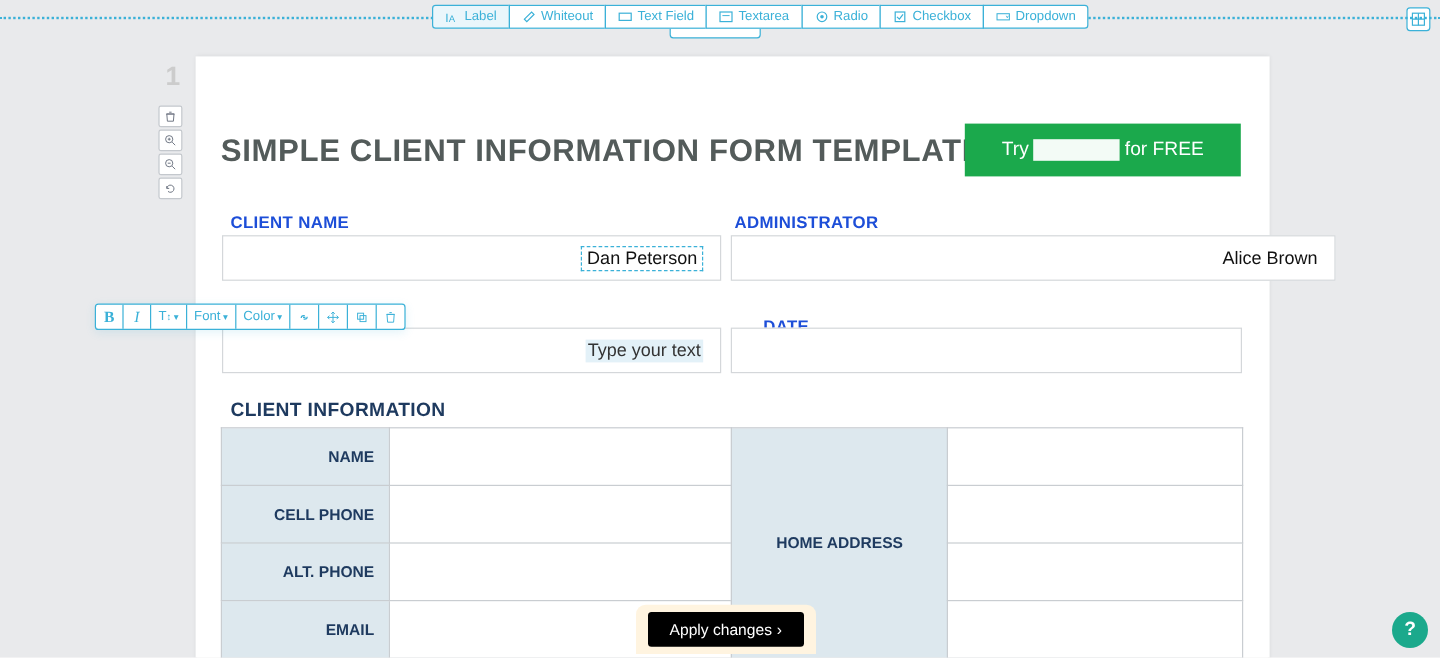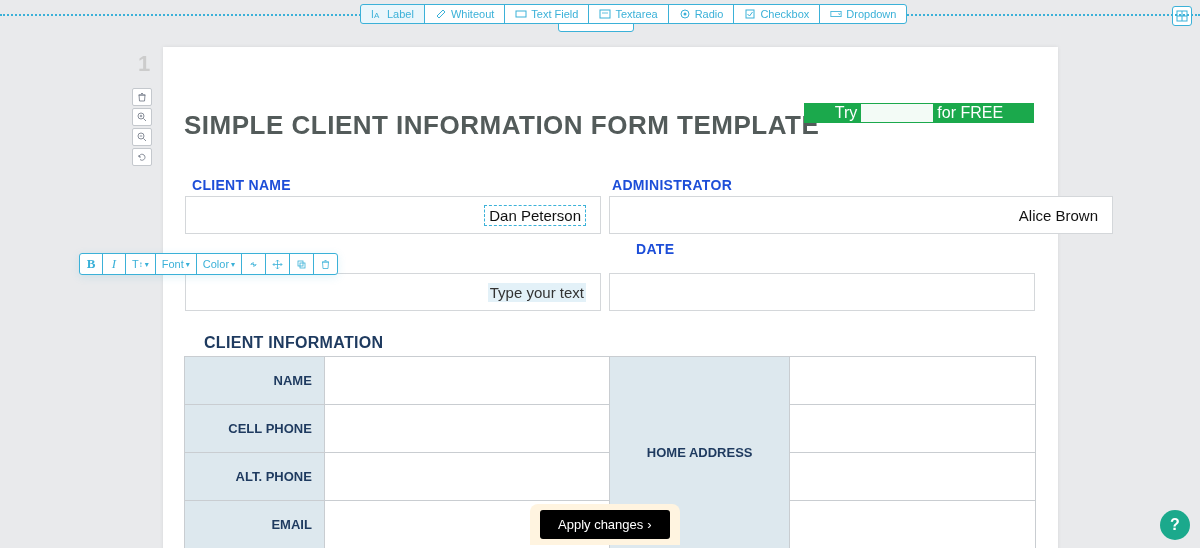--- a/index.html
+++ b/index.html
@@ -130,21 +130,21 @@
     font-weight: bold;
     letter-spacing: 0.5px;
     color: #535b5a;
     font-family: "Century Gothic", Arial, sans-serif;
   }
   .try-btn {
     position: absolute;
     top: 103px;
     left: 804px;
     width: 230px;
-    height: 20px;
+    height: 44px;
     background: #1ba94c;
     color: #fff;
     display: flex;
     align-items: center;
     justify-content: center;
     font-size: 16px;
     font-weight: 400;
     gap: 4px;
   }
   .try-btn .mask {
@@ -156,21 +156,21 @@
   }
   .field-label {
     position: absolute;
     font-size: 14px;
     font-weight: bold;
     color: #1d4ed8;
     letter-spacing: 0.3px;
   }
   .lbl-client-name { top: 177px; left: 192px; }
   .lbl-admin { top: 177px; left: 612px; }
-  .lbl-date { top: 241px; left: 612px; padding-left: 24px; }
+  .lbl-date { top: 264px; left: 612px; padding-left: 24px; }
   .input-box {
     position: absolute;
     border: 1px solid #d4d7da;
     background: #fff;
     height: 38px;
     display: flex;
     align-items: center;
     padding: 0 14px;
     font-size: 15px;
     color: #111;
@@ -213,21 +213,21 @@
     color: #3bb1d8;
     cursor: pointer;
     padding: 0 6px;
   }
   .format-toolbar .fbtn:last-child { border-right: none; }
   .format-toolbar .fbtn.bold { font-weight: bold; font-family: "Times New Roman", serif; font-size: 13px;}
   .format-toolbar .fbtn.italic { font-style: italic; font-family: "Times New Roman", serif; font-size: 13px;}
   .section-title {
     position: absolute;
     top: 334px;
-    left: 204px;
+    left: 192px;
     font-size: 16px;
     font-weight: bold;
     color: #1e3a5f;
     letter-spacing: 0.3px;
   }
   .info-table {
     position: absolute;
     top: 356px;
     left: 184px;
     width: 852px;

